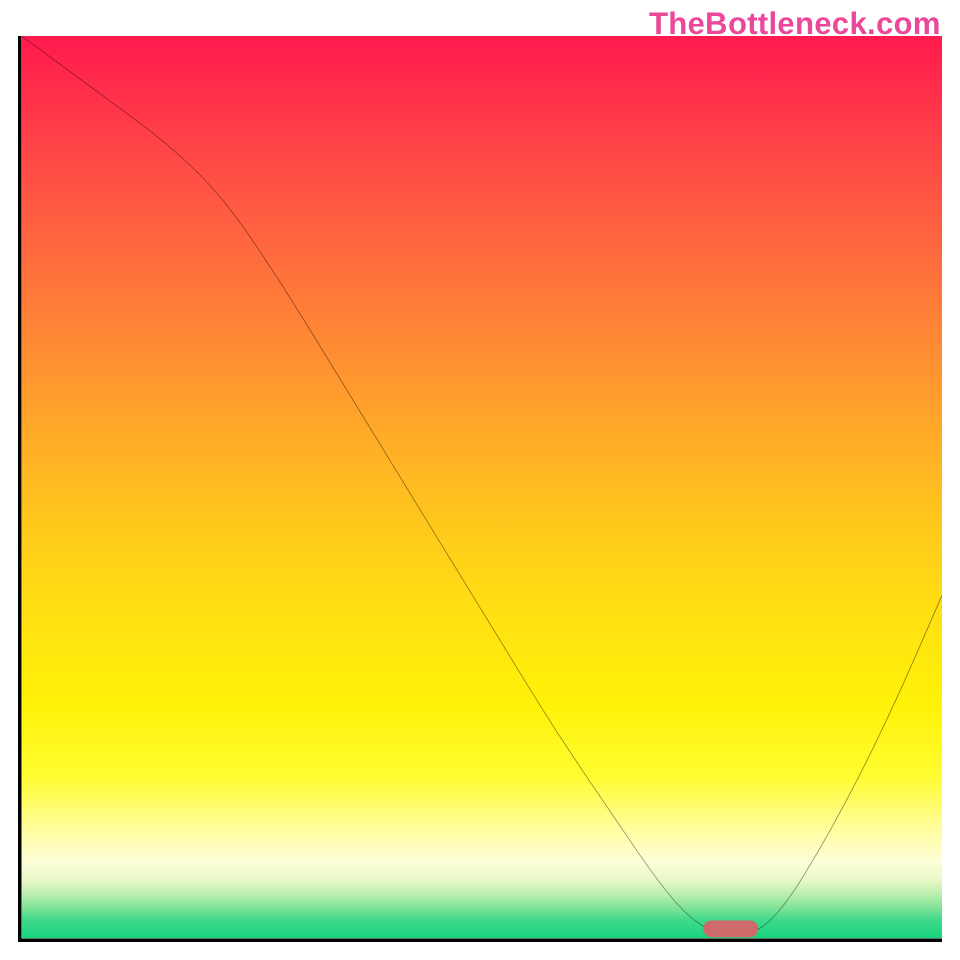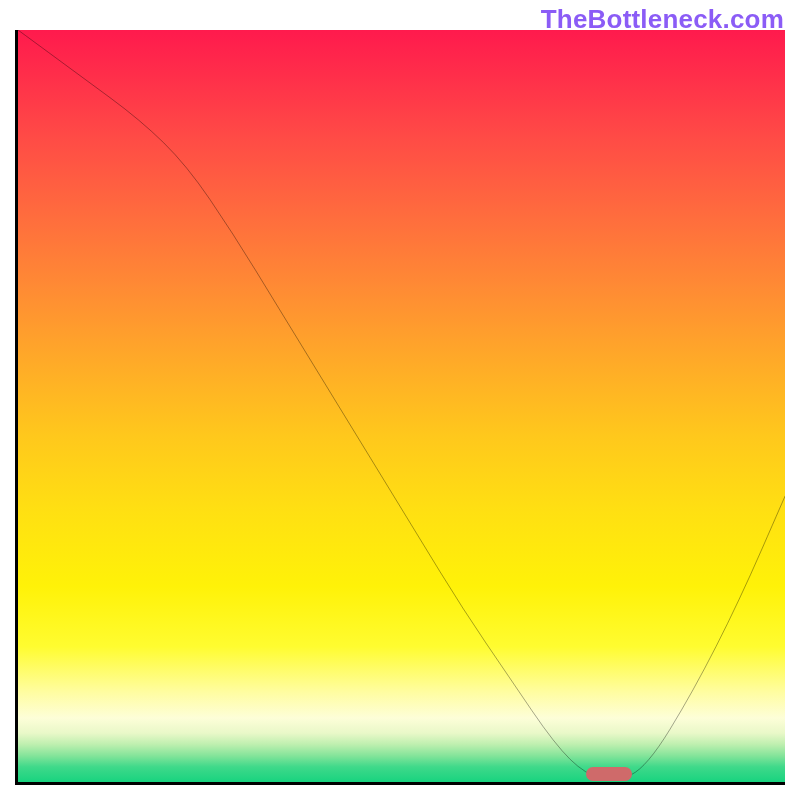--- a/index.html
+++ b/index.html
@@ -14,21 +14,21 @@
     position: relative;
     width: 800px;
     height: 800px;
   }
   .watermark {
     position: absolute;
     top: 4px;
     right: 16px;
     font-size: 26px;
     font-weight: 600;
-    color: #8b5cf6;
+    color: #ec4899;
     letter-spacing: 0.2px;
     z-index: 5;
   }
   .plot {
     position: absolute;
     left: 15px;
     top: 30px;
     width: 770px;
     height: 755px;
     border-left: 3px solid #000;

